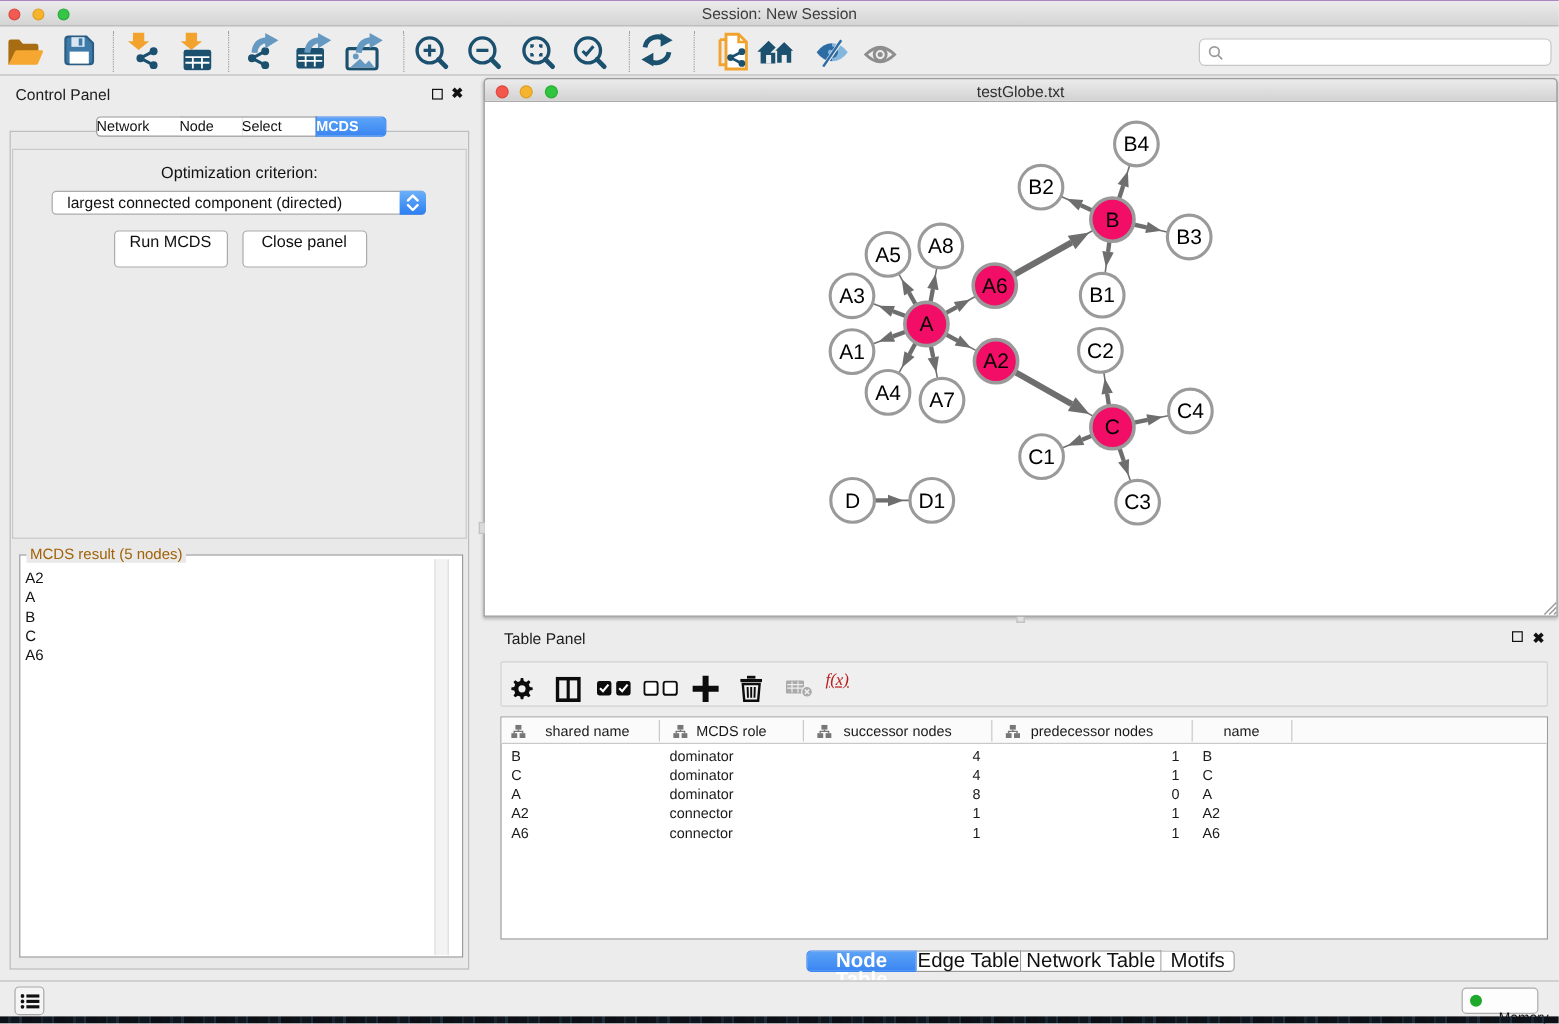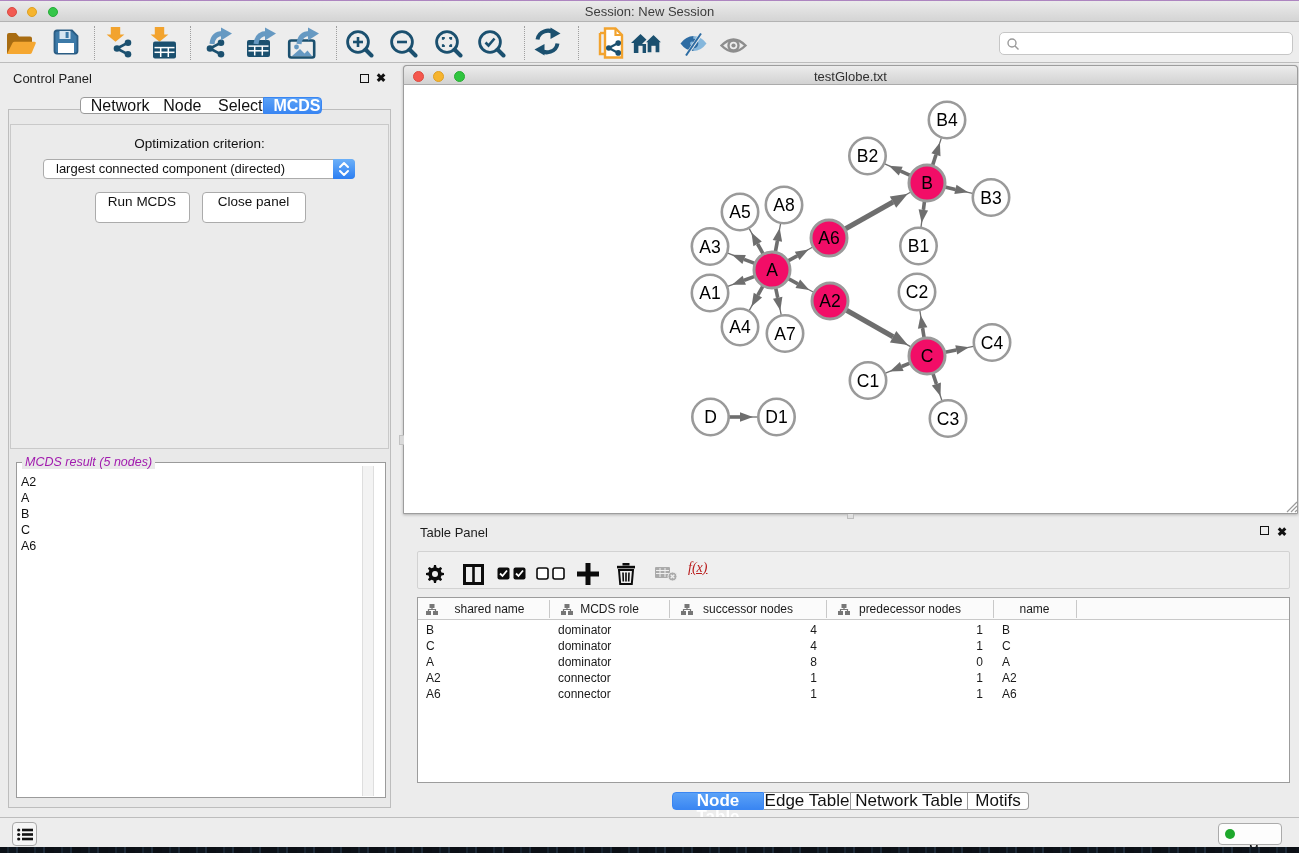--- a/index.html
+++ b/index.html
@@ -13,28 +13,28 @@
 #title{position:absolute;top:3px;width:100%;text-align:center;font-size:13px;color:#3c3c3c;}
 #toolbar{left:0;top:23px;width:1299px;height:40px;background:#ededed;border-bottom:1px solid #bcbcbc;}
 .sep{position:absolute;top:3px;height:34px;width:0;border-left:1px dotted #9f9f9f;}
 #search{position:absolute;left:999px;top:9px;width:294px;height:23px;background:#fff;border:1px solid #c6c6c6;border-radius:5px;}
 #search svg{position:absolute;left:6px;top:4px;}
 #ctlhead{left:0;top:63px;width:392px;height:34px;}
 #ctltitle{left:13px;top:8px;font-size:13px;color:#1d1d1d;}
 .sq{position:absolute;width:9px;height:9px;border:1.6px solid #111;}
 .xx{position:absolute;font-size:12px;font-weight:bold;color:#111;}
 #cpanel{left:8px;top:109px;width:383px;height:699px;background:#e9e9e9;border:1px solid #bdbdbd;}
-.tab{position:absolute;top:97px;height:17px;background:#fff;border:1px solid #9a9a9a;font-size:16px;text-align:right;color:#111;line-height:15px;z-index:5;}
+.tab{position:absolute;top:97px;height:17px;background:#fff;border:1px solid #9a9a9a;font-size:12px;text-align:left;color:#111;line-height:15px;z-index:5;}
 #subpanel{left:10px;top:124px;width:379px;height:325px;background:#ebebeb;border:1px solid #c9c9c9;}
 #optlabel{left:0px;top:136px;width:399px;text-align:center;font-size:13.5px;color:#111;}
 #combo{left:43px;top:159px;width:312px;height:19.5px;background:#fff;border:1px solid #ababab;border-radius:4px;font-size:13px;line-height:17px;padding-left:12px;color:#111;}
 #combocap{left:333px;top:159px;width:22px;height:19.5px;border-radius:0 4px 4px 0;background:linear-gradient(#6cb0f8,#2c7ef2);}
 .btn{position:absolute;top:192px;height:31px;background:#fff;border:1px solid #ababab;border-radius:4px;font-size:13.5px;text-align:center;color:#111;line-height:17px;}
 #fieldset{left:16px;top:462px;width:370px;height:336px;background:#fff;border:1px solid #9b9b9b;}
-#legend{left:22px;top:455px;background:#e9e9e9;font-size:12.5px;color:#a21caf;padding:0 3px;z-index:3;font-style:italic;}
+#legend{left:22px;top:455px;background:#e9e9e9;font-size:12.5px;color:#a16207;padding:0 3px;z-index:3;}
 #mlist{left:21px;top:474px;font-size:12.5px;color:#111;line-height:16px;}
 #fscroll{left:362px;top:466px;width:12px;height:330px;background:#f3f3f3;border-left:1px solid #dedede;border-right:1px solid #dedede;}
 #netwin{left:403px;top:65px;width:895px;height:449px;background:#fff;border:1px solid #9d9d9d;border-radius:4px 4px 0 0;box-shadow:0 1px 3px rgba(0,0,0,0.25);}
 #nettitle{left:403px;top:65px;width:895px;height:20px;background:linear-gradient(#ececec,#d2d2d2);border:1px solid #9d9d9d;border-bottom:1px solid #ababab;border-radius:4px 4px 0 0;}
 #netname{position:absolute;width:100%;top:3px;text-align:center;font-size:13px;color:#303030;}
 #graph{left:404px;top:85px;}
 #tphead{left:403px;top:515px;width:896px;height:30px;}
 #tptitle{left:17px;top:10px;font-size:13px;color:#1d1d1d;}
 #tptools{left:417px;top:551px;width:873px;height:38px;background:#efefef;border:1px solid #d2d2d2;border-radius:2px;}
 #tbl{left:417px;top:597px;width:873px;height:186px;background:#fff;border:1px solid #9c9c9c;}

